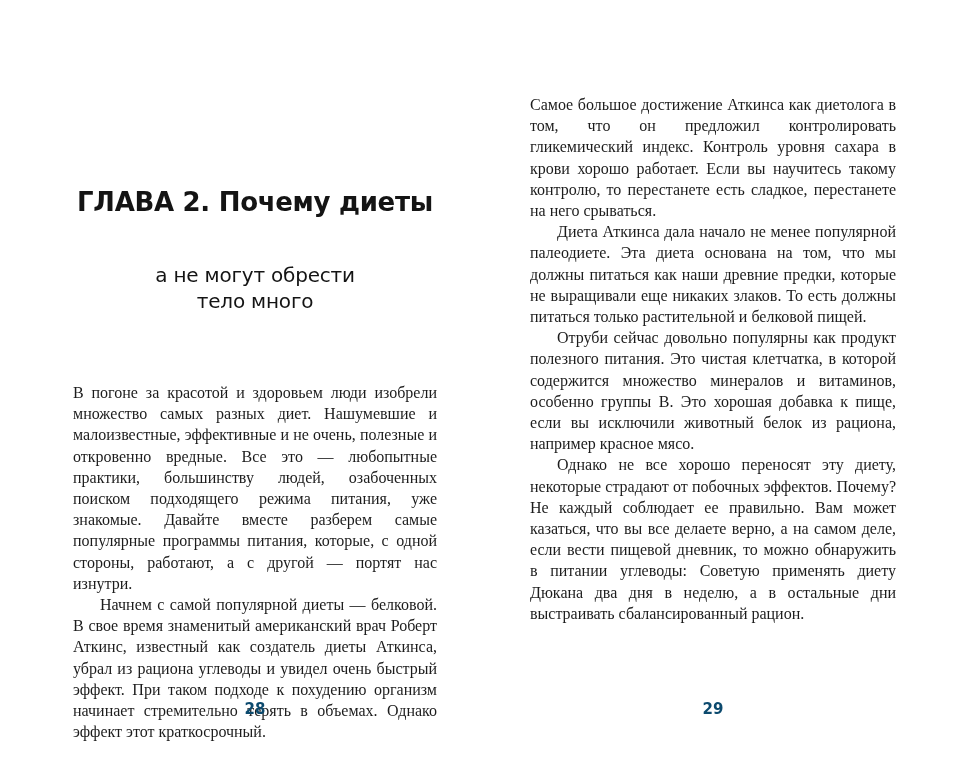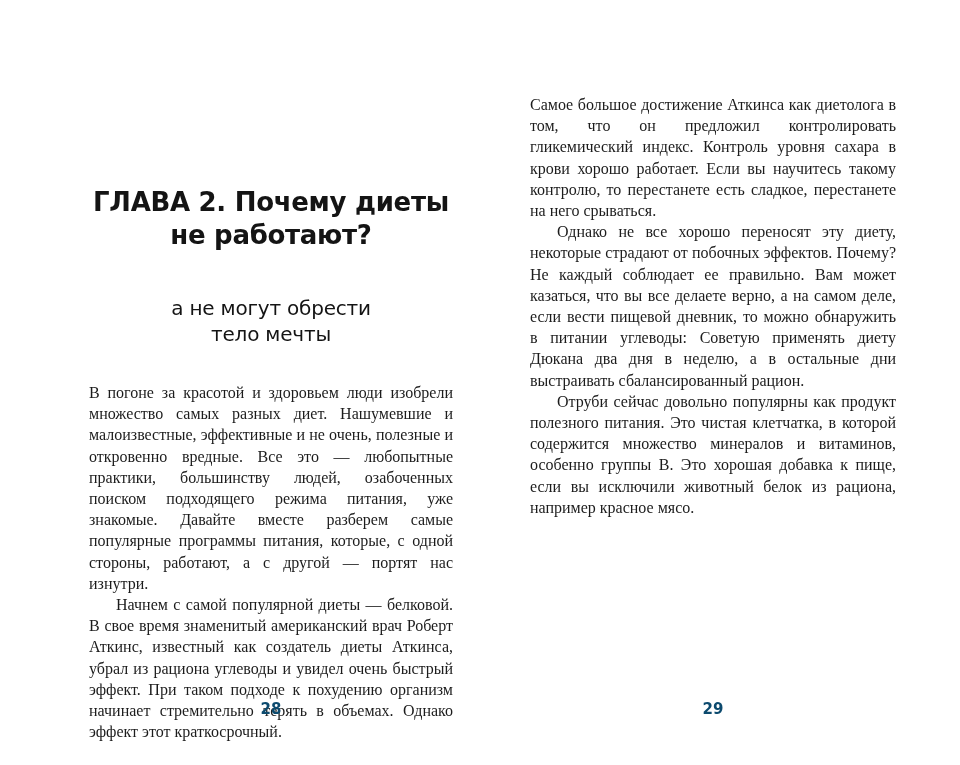--- a/index.html
+++ b/index.html
@@ -19,21 +19,21 @@
     background: #ffffff;
     color: #1e1e1e;
     font-family: "Liberation Serif", serif;
   }
   .page {
     position: absolute;
     top: 0;
     width: 480px;
     height: 593px;
   }
-  .page-left  { left: 16px; }
+  .page-left  { left: 0; }
   .page-right { left: 480px; }
 
   
   .heading-block {
     position: absolute;
     left: 68px;
     top: 186px;
     width: 374px;
     text-align: center;
     font-family: "DejaVu Sans", sans-serif;
@@ -93,36 +93,37 @@
   }
 </style>
 </head>
 <body>
 
 <div class="spread">
 
   <section class="page page-left">
 
     <header class="heading-block">
-      <h1 class="chapter-title"><span>ГЛАВА 2. Почему диеты</span><br><span>не работают?</span></h1>
-      <h2 class="chapter-subtitle"><br><span>а не могут обрести</span><br><span>тело мечты</span></h2>
+      <h1 class="chapter-title"><span>ГЛАВА 2. Почему диеты</span><br></h1>
+      <h2 class="chapter-subtitle"><br><span>а не могут обрести</span><br><span>тело много</span></h2>
     </header>
 
     <div class="body-copy">
       <p class="para">В погоне за красотой и здоровьем люди изобрели множество самых разных диет. Нашумевшие и малоизвестные, эффективные и не очень, полезные и откровенно вредные. Все это — любопытные практики, большинству людей, озабоченных поиском подходящего режима питания, уже знакомые. Давайте вместе разберем самые популярные программы питания, которые, с одной стороны, работают, а с другой — портят нас изнутри.</p>
       <p class="para indent">Начнем с самой популярной диеты — белковой. В свое время знаменитый американский врач Роберт Аткинс, известный как создатель диеты Аткинса, убрал из рациона углеводы и увидел очень быстрый эффект. При таком подходе к похудению организм начинает стремительно терять в объемах. Однако эффект этот краткосрочный.</p>
     </div>
 
     <div class="page-num">28</div>
   </section>
 
   <section class="page page-right">
 
     <div class="body-copy">
       <p class="para">Самое большое достижение Аткинса как диетолога в том, что он предложил контролировать гликемический индекс. Контроль уровня сахара в крови хорошо работает. Если вы научитесь такому контролю, то перестанете есть сладкое, перестанете на него срываться.</p>
+      <p class="para indent">Диета Аткинса дала начало не менее популярной палеодиете. Эта диета основана на том, что мы должны питаться как наши древние предки, которые не выращивали еще никаких злаков. То есть должны питаться только растительной и белковой пищей.</p>
+      <p class="para indent">Отруби сейчас довольно популярны как продукт полезного питания. Это чистая клетчатка, в которой содержится множество минералов и витаминов, особенно группы В. Это хорошая добавка к пище, если вы исключили животный белок из рациона, например красное мясо.</p>
       <p class="para indent">Однако не все хорошо переносят эту диету, некоторые страдают от побочных эффектов. Почему? Не каждый соблюдает ее правильно. Вам может казаться, что вы все делаете верно, а на самом деле, если вести пищевой дневник, то можно обнаружить в питании углеводы: Советую применять диету Дюкана два дня в неделю, а в остальные дни выстраивать сбалансированный рацион.</p>
-      <p class="para indent">Отруби сейчас довольно популярны как продукт полезного питания. Это чистая клетчатка, в которой содержится множество минералов и витаминов, особенно группы В. Это хорошая добавка к пище, если вы исключили животный белок из рациона, например красное мясо.</p>
     </div>
 
     <div class="page-num">29</div>
   </section>
 
 </div>
 
 </body></html>

